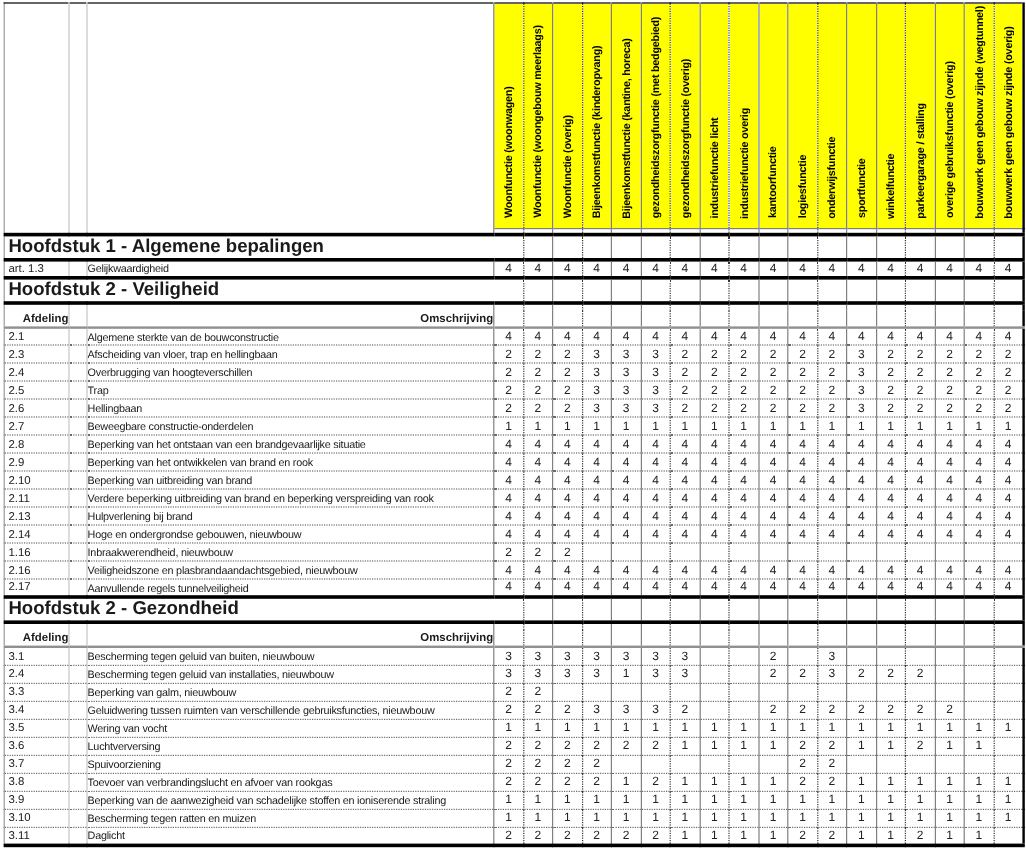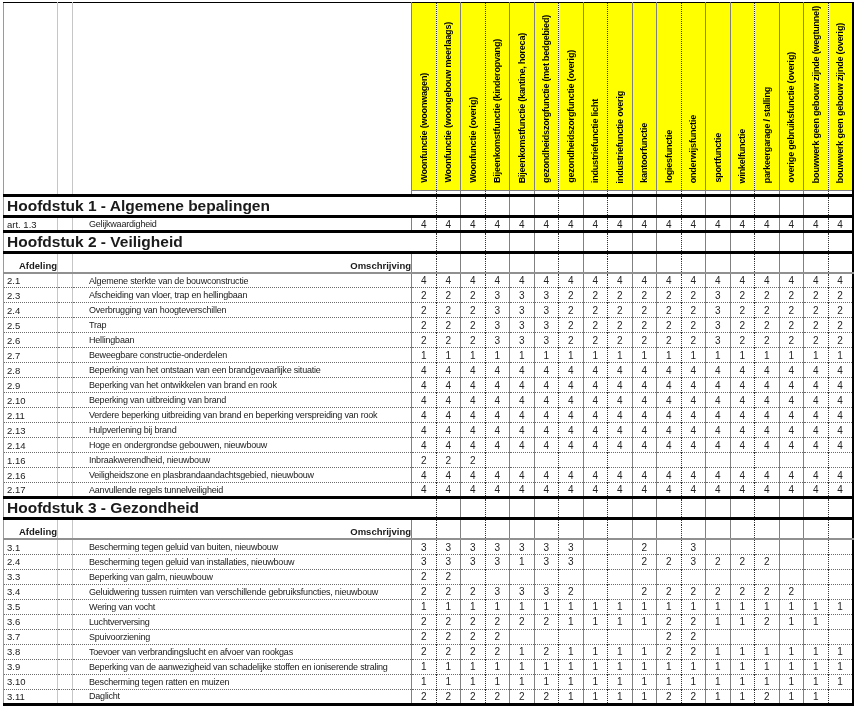--- a/index.html
+++ b/index.html
@@ -11,21 +11,21 @@
   table.matrix {
     border-collapse: collapse; table-layout: fixed; width: 849px;
     border-top: 1px solid #000; border-left: 1px solid #9a9a9a;
     border-right: 2px solid #000; border-bottom: 3px solid #000;
   }
   td { padding: 0; overflow: hidden; vertical-align: middle; }
 
   
   td.col-a { border-right: 1px solid #c6c6c6; font-size: 9.5px; padding-left: 3px; white-space: nowrap; }
   td.col-b { border-right: 1px solid #c6c6c6; }
-  td.col-c { border-right: 1px solid #808080; font-size: 9px; letter-spacing: -0.2px; padding-left: 16px; white-space: nowrap; }
+  td.col-c { border-right: 1px solid #808080; font-size: 9px; letter-spacing: -0.2px; padding-left: 0; white-space: nowrap; }
   td.bold { font-weight: bold; font-size: 9.5px; letter-spacing: 0; }
 
   
   tr.header-row { height: 188px; }
   td.vhead {
     background: var(--header-bg, #FFFF00);
     vertical-align: bottom; text-align: center;
     border-bottom: 1px solid #808080; padding-bottom: 3px;
   }
   td.vhead span {
@@ -582,21 +582,21 @@
           <td class="num sep-dot">4</td>
           <td class="num sep-solid">4</td>
           <td class="num sep-solid">4</td>
           <td class="num sep-dot">4</td>
           <td class="num sep-solid">4</td>
           <td class="num sep-solid">4</td>
           <td class="num sep-dot">4</td>
           <td class="num sep-none">4</td>
         </tr>
         <tr class="title-row">
-          <td class="title" colspan="3">Hoofdstuk 3 - Gezondheid</td>
+          <td class="title" colspan="3">Hoofdstuk 2 - Gezondheid</td>
           <td class="sep-dot"></td>
           <td class="sep-solid"></td>
           <td class="sep-dot"></td>
           <td class="sep-solid"></td>
           <td class="sep-solid"></td>
           <td class="sep-dot"></td>
           <td class="sep-solid"></td>
           <td class="sep-dot"></td>
           <td class="sep-solid"></td>
           <td class="sep-solid"></td>

